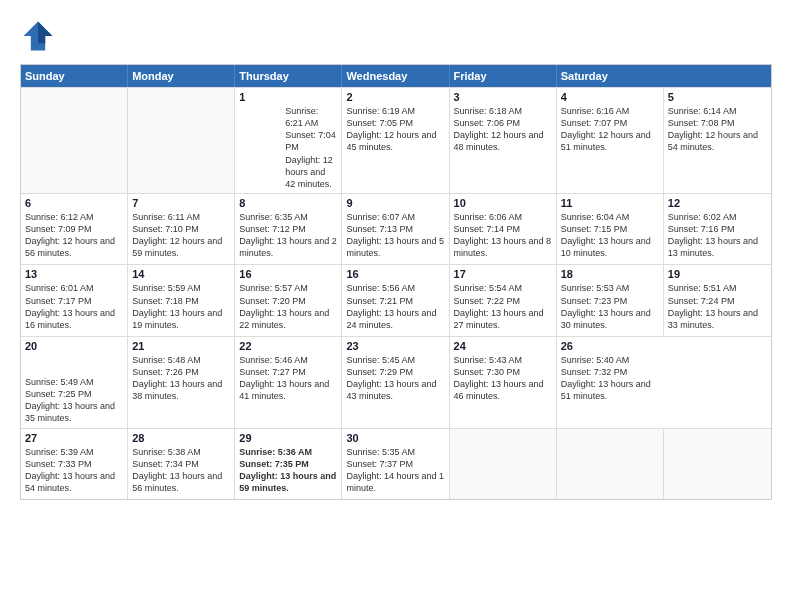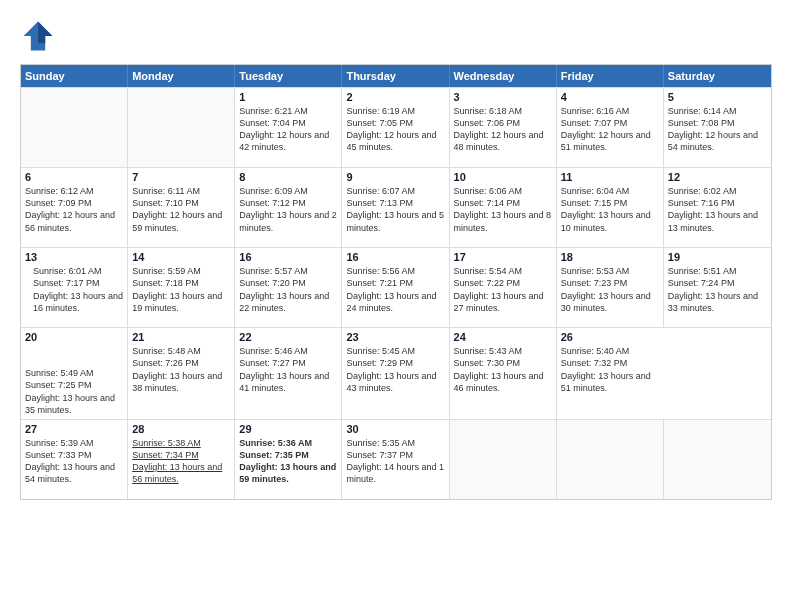--- a/index.html
+++ b/index.html
@@ -132,33 +132,32 @@
     <div class="title-block">
       <div class="title-month"></div>
       <div class="title-location"></div>
     </div>
   </div>
 
   <div class="calendar">
     <div class="cal-header" id="cal-header">
         <div class="cal-header-cell">Sunday</div>
         <div class="cal-header-cell">Monday</div>
-        <div class="cal-header-cell">Tuesday</div>
         <div class="cal-header-cell">Thursday</div>
         <div class="cal-header-cell">Wednesday</div>
         <div class="cal-header-cell">Friday</div>
         <div class="cal-header-cell">Saturday</div>
       </div>
     <div class="cal-body" id="cal-body">
         <div class="cal-row">
           <div class="cal-cell empty"></div>
           <div class="cal-cell empty"></div>
           <div class="cal-cell">
             <span class="day-num">1</span>
-            <div class="cell-text" style="white-space: pre-line;">Sunrise: 6:21 AM
+            <div class="cell-text" style="white-space: pre-line; margin-left: 46px;">Sunrise: 6:21 AM
 Sunset: 7:04 PM
 Daylight: 12 hours and 42 minutes.</div>
           </div>
           <div class="cal-cell">
             <span class="day-num">2</span>
             <div class="cell-text" style="white-space: pre-line;">Sunrise: 6:19 AM
 Sunset: 7:05 PM
 Daylight: 12 hours and 45 minutes.</div>
           </div>
           <div class="cal-cell">
@@ -188,21 +187,21 @@
 Daylight: 12 hours and 56 minutes.</div>
           </div>
           <div class="cal-cell">
             <span class="day-num">7</span>
             <div class="cell-text" style="white-space: pre-line;">Sunrise: 6:11 AM
 Sunset: 7:10 PM
 Daylight: 12 hours and 59 minutes.</div>
           </div>
           <div class="cal-cell">
             <span class="day-num">8</span>
-            <div class="cell-text" style="white-space: pre-line;">Sunrise: 6:09 AM
+            <div class="cell-text" style="white-space: pre-line;">Sunrise: 6:35 AM
 Sunset: 7:12 PM
 Daylight: 13 hours and 2 minutes.</div>
           </div>
           <div class="cal-cell">
             <span class="day-num">9</span>
             <div class="cell-text" style="white-space: pre-line;">Sunrise: 6:07 AM
 Sunset: 7:13 PM
 Daylight: 13 hours and 5 minutes.</div>
           </div>
           <div class="cal-cell">
@@ -220,21 +219,21 @@
           <div class="cal-cell">
             <span class="day-num">12</span>
             <div class="cell-text" style="white-space: pre-line;">Sunrise: 6:02 AM
 Sunset: 7:16 PM
 Daylight: 13 hours and 13 minutes.</div>
           </div>
         </div>
         <div class="cal-row">
           <div class="cal-cell">
             <span class="day-num">13</span>
-            <div class="cell-text" style="white-space: pre-line; margin-left: 8px;">Sunrise: 6:01 AM
+            <div class="cell-text" style="white-space: pre-line;">Sunrise: 6:01 AM
 Sunset: 7:17 PM
 Daylight: 13 hours and 16 minutes.</div>
           </div>
           <div class="cal-cell">
             <span class="day-num">14</span>
             <div class="cell-text" style="white-space: pre-line;">Sunrise: 5:59 AM
 Sunset: 7:18 PM
 Daylight: 13 hours and 19 minutes.</div>
           </div>
           <div class="cal-cell">
@@ -308,21 +307,21 @@
         </div>
         <div class="cal-row">
           <div class="cal-cell">
             <span class="day-num">27</span>
             <div class="cell-text" style="white-space: pre-line;">Sunrise: 5:39 AM
 Sunset: 7:33 PM
 Daylight: 13 hours and 54 minutes.</div>
           </div>
           <div class="cal-cell">
             <span class="day-num">28</span>
-            <div class="cell-text" style="white-space: pre-line; text-decoration: underline;">Sunrise: 5:38 AM
+            <div class="cell-text" style="white-space: pre-line;">Sunrise: 5:38 AM
 Sunset: 7:34 PM
 Daylight: 13 hours and 56 minutes.</div>
           </div>
           <div class="cal-cell">
             <span class="day-num">29</span>
             <div class="cell-text" style="white-space: pre-line; font-weight: bold;">Sunrise: 5:36 AM
 Sunset: 7:35 PM
 Daylight: 13 hours and 59 minutes.</div>
           </div>
           <div class="cal-cell">

